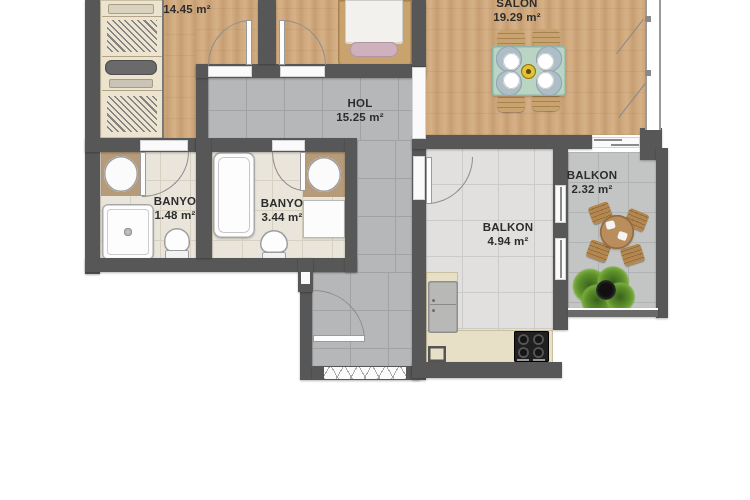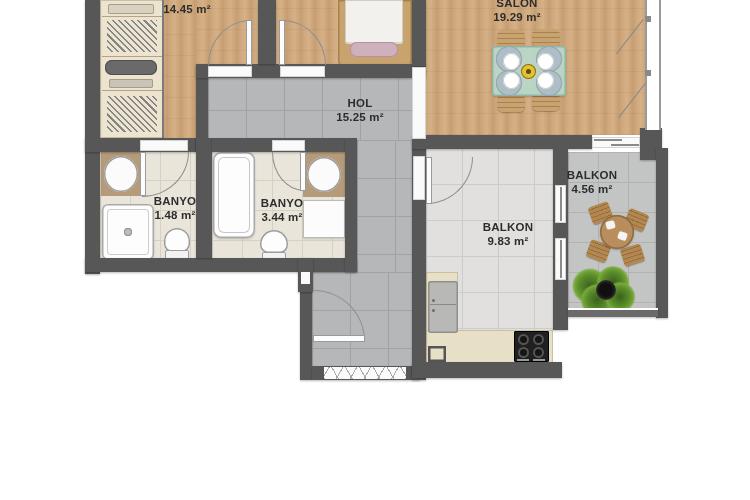--- a/index.html
+++ b/index.html
@@ -248,21 +248,21 @@
   <div class="room-label" style="left:175px;top:194px;">
     <div>BANYO</div>
     <div>1.48 m²</div>
   </div>
   <div class="room-label" style="left:282px;top:196px;">
     <div>BANYO</div>
     <div>3.44 m²</div>
   </div>
   <div class="room-label" style="left:508px;top:220px;">
     <div>BALKON</div>
-    <div>9.83 m²</div>
+    <div>4.94 m²</div>
   </div>
   <div class="room-label" style="left:592px;top:168px;">
     <div>BALKON</div>
-    <div>4.56 m²</div>
+    <div>2.32 m²</div>
   </div>
 
 
 </div>
 
 </body></html>

